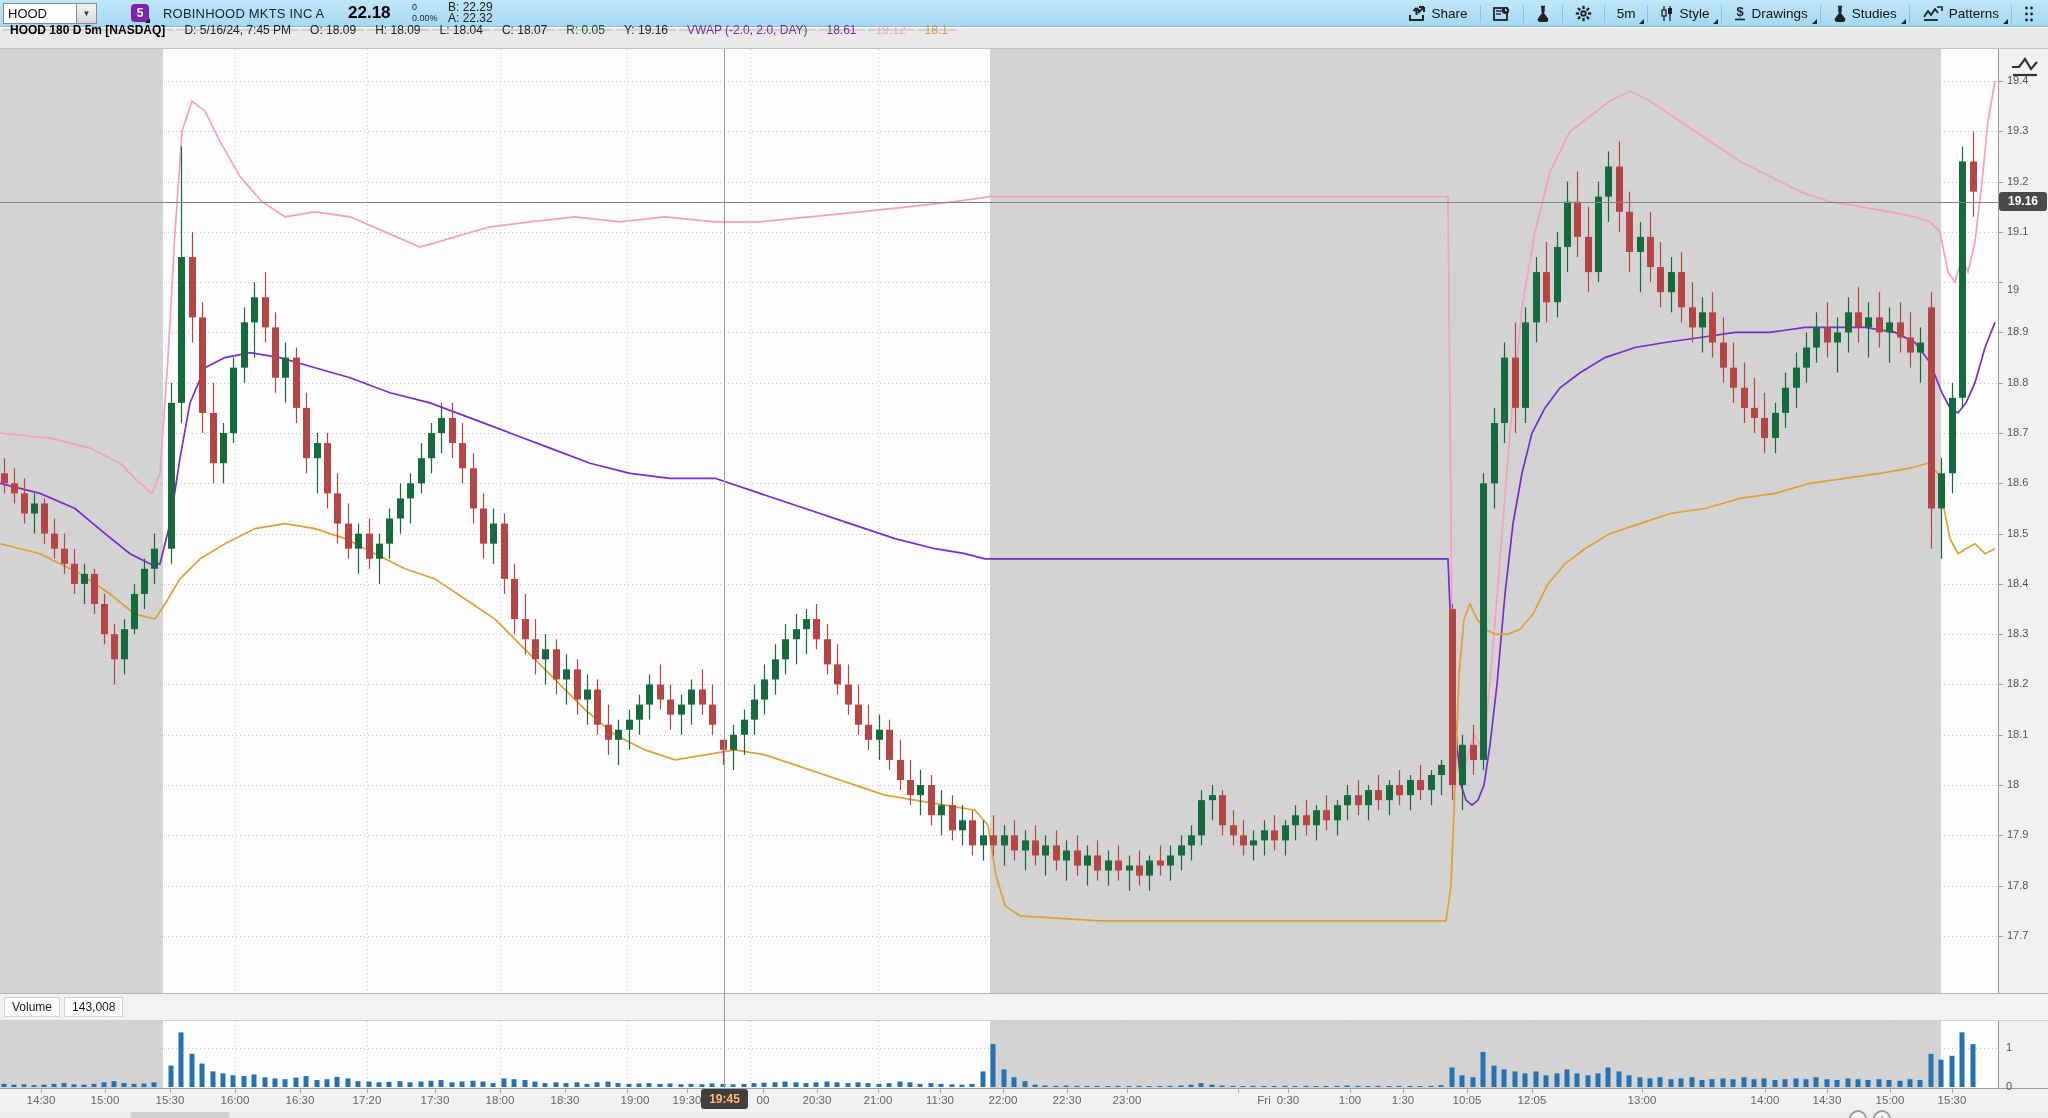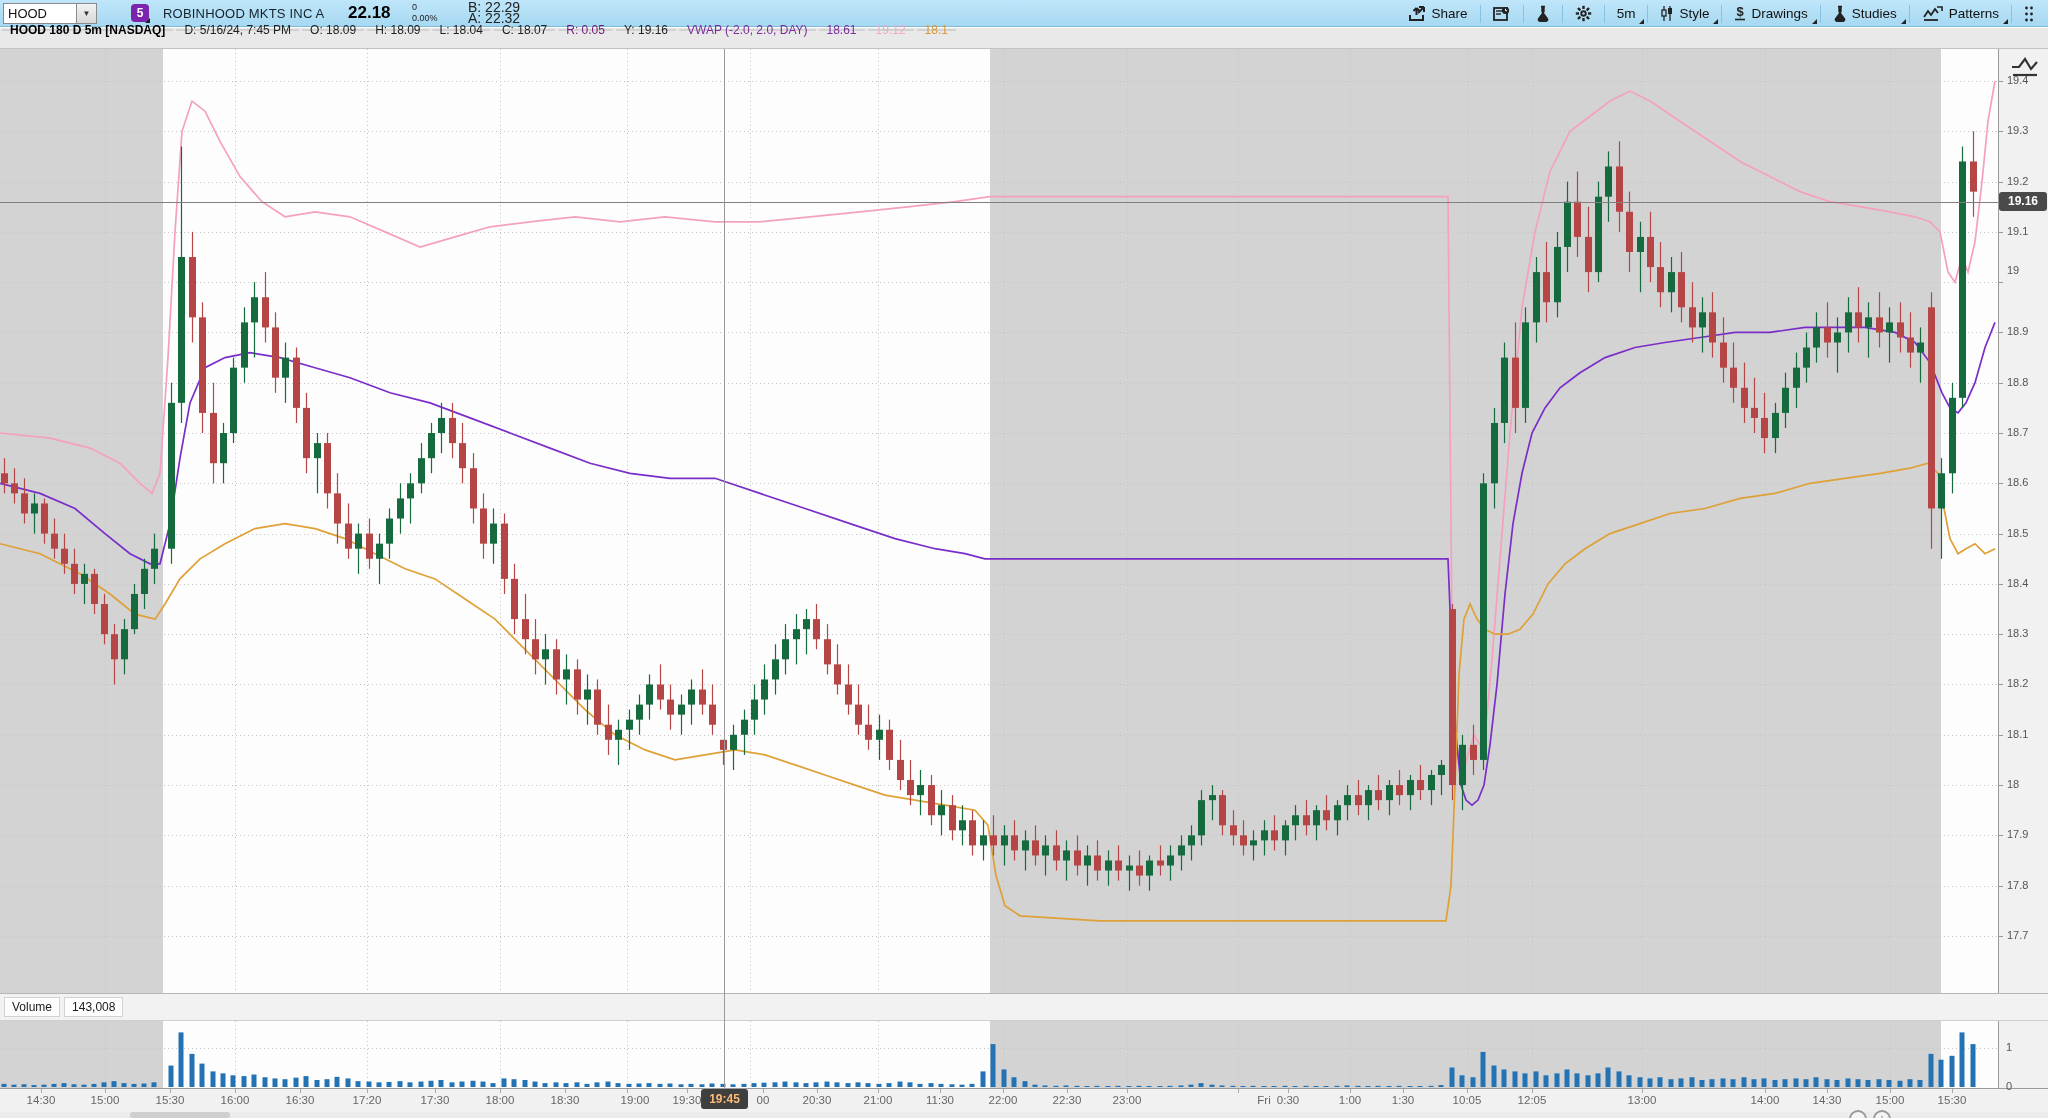--- a/index.html
+++ b/index.html
@@ -18,21 +18,21 @@
                   border:1px solid #8a8a8a; border-left:none; font-size:8px; color:#333;
                   display:flex; align-items:center; justify-content:center; }
   .badge5 { position:absolute; left:131px; top:4px; width:18px; height:18px; background:#7c24ad;
             color:#fff; border-radius:4px; font-size:12px; font-weight:bold; text-align:center;
             line-height:18px; }
   .badge5:after { content:""; position:absolute; right:-1px; bottom:-1px; width:0; height:0;
                   border-bottom:5px solid #222; border-left:5px solid transparent; }
   .company { position:absolute; left:163px; top:6px; font-size:13px; color:#15222b; letter-spacing:.2px; }
   .last-price { position:absolute; left:348px; top:3px; font-size:17px; font-weight:bold; color:#000; }
   .chg-block { position:absolute; left:412px; top:2px; font-size:9px; line-height:11px; color:#222; }
-  .ba-block  { position:absolute; left:468px; top:2px; font-size:14px; line-height:11px; color:#222;text-align:center; }
+  .ba-block  { position:absolute; left:448px; top:2px; font-size:12px; line-height:11px; color:#222;text-align:center; }
 
   .tb-right { position:absolute; right:2px; top:0; height:27px; display:flex; align-items:center; }
   .tb-item { position:relative; display:flex; align-items:center; gap:5px; padding:0 12px;
              height:27px; font-size:13.5px; color:#111; cursor:default; }
   .tb-item svg { display:block; }
   .tb-sep { width:1px; height:18px; background:#84c3e2; }
   .caret { position:absolute; right:3px; bottom:3px; width:0; height:0;
            border-bottom:5px solid #222; border-left:5px solid transparent; }
 
   
@@ -221,21 +221,21 @@
     </div>
 </div>
 
 <div class="row2" id="status-row">
     <div class="r2box bold" style="color: rgb(0, 0, 0);">HOOD 180 D 5m [NASDAQ]</div>
     <div class="r2box" style="color: rgb(34, 34, 34);">D: 5/16/24, 7:45 PM</div>
     <div class="r2box" style="color: rgb(34, 34, 34);">O: 18.09</div>
     <div class="r2box" style="color: rgb(34, 34, 34);">H: 18.09</div>
     <div class="r2box" style="color: rgb(34, 34, 34); border-radius: 8px;">L: 18.04</div>
     <div class="r2box" style="color: rgb(34, 34, 34);">C: 18.07</div>
-    <div class="r2box" style="color: #701a75; border-radius: 6px;">R: 0.05</div>
+    <div class="r2box" style="color: #14532d; border-radius: 6px;">R: 0.05</div>
     <div class="r2box" style="color: rgb(34, 34, 34);">Y: 19.16</div>
     <div class="r2box" style="color: rgb(123, 45, 155);">VWAP (-2.0, 2.0, DAY)</div>
     <div class="r2box" style="color: rgb(123, 45, 155);">18.61</div>
     <div class="r2box" style="color: rgb(239, 168, 197);">19.12</div>
     <div class="r2box" style="color: rgb(214, 154, 60);">18.1</div>
   </div>
 
 <div class="chart-wrap" id="chart-wrap">
     <svg width="1998" height="944">
       <rect x="0" y="0" width="1998" height="944" fill="#fdfdfd"></rect>
@@ -668,21 +668,21 @@
   </div>
 <div class="price-axis" id="price-axis">
     <div class="pa-label" style="top: 25px;">19.4</div>
     <div class="pa-tick" style="top: 32px;"></div>
     <div class="pa-label" style="top: 75.29px;">19.3</div>
     <div class="pa-tick" style="top: 82.29px;"></div>
     <div class="pa-label" style="top: 125.58px;">19.2</div>
     <div class="pa-tick" style="top: 132.58px;"></div>
     <div class="pa-label" style="top: 175.87px;">19.1</div>
     <div class="pa-tick" style="top: 182.87px;"></div>
-    <div class="pa-label" style="top: 215px;">19</div>
+    <div class="pa-label" style="top: 234px;">19</div>
     <div class="pa-tick" style="top: 233.16px;"></div>
     <div class="pa-label" style="top: 276.45px;">18.9</div>
     <div class="pa-tick" style="top: 283.45px;"></div>
     <div class="pa-label" style="top: 326.74px;">18.8</div>
     <div class="pa-tick" style="top: 333.74px;"></div>
     <div class="pa-label" style="top: 377.03px;">18.7</div>
     <div class="pa-tick" style="top: 384.03px;"></div>
     <div class="pa-label" style="top: 427.32px;">18.6</div>
     <div class="pa-tick" style="top: 434.32px;"></div>
     <div class="pa-label" style="top: 477.61px;">18.5</div>

